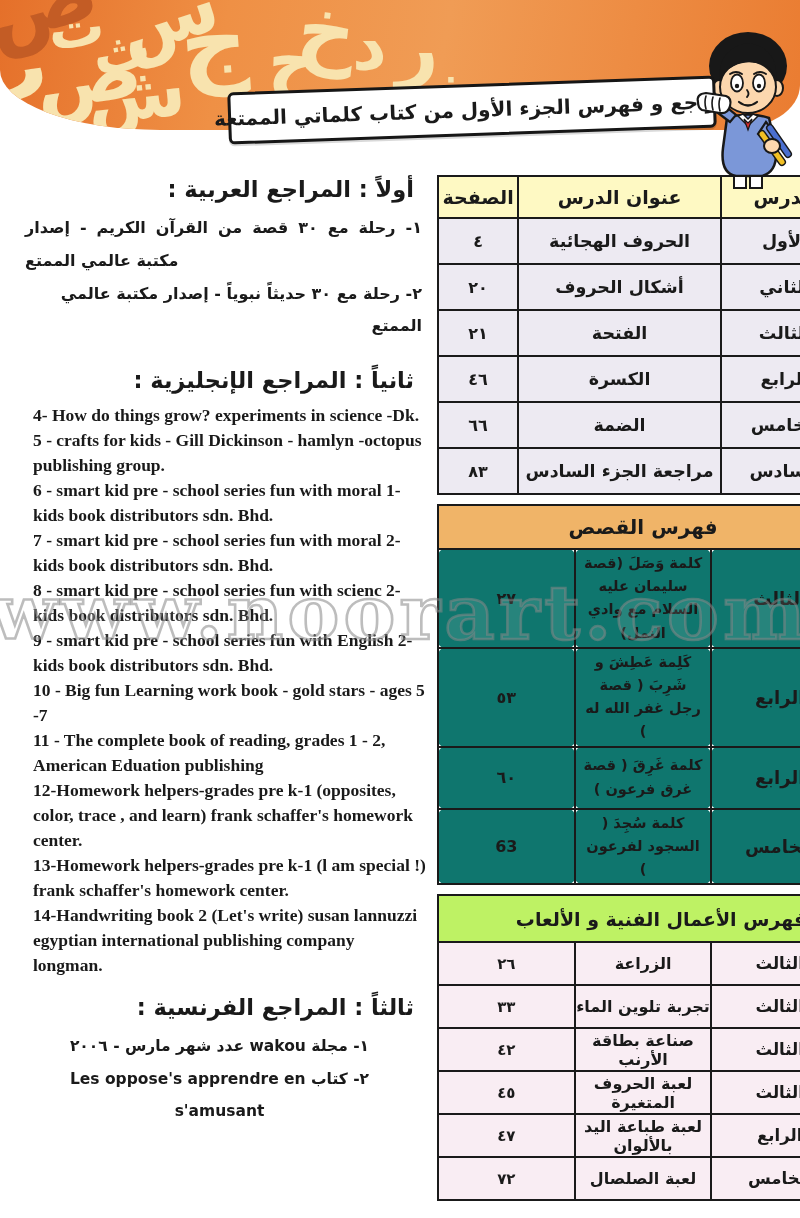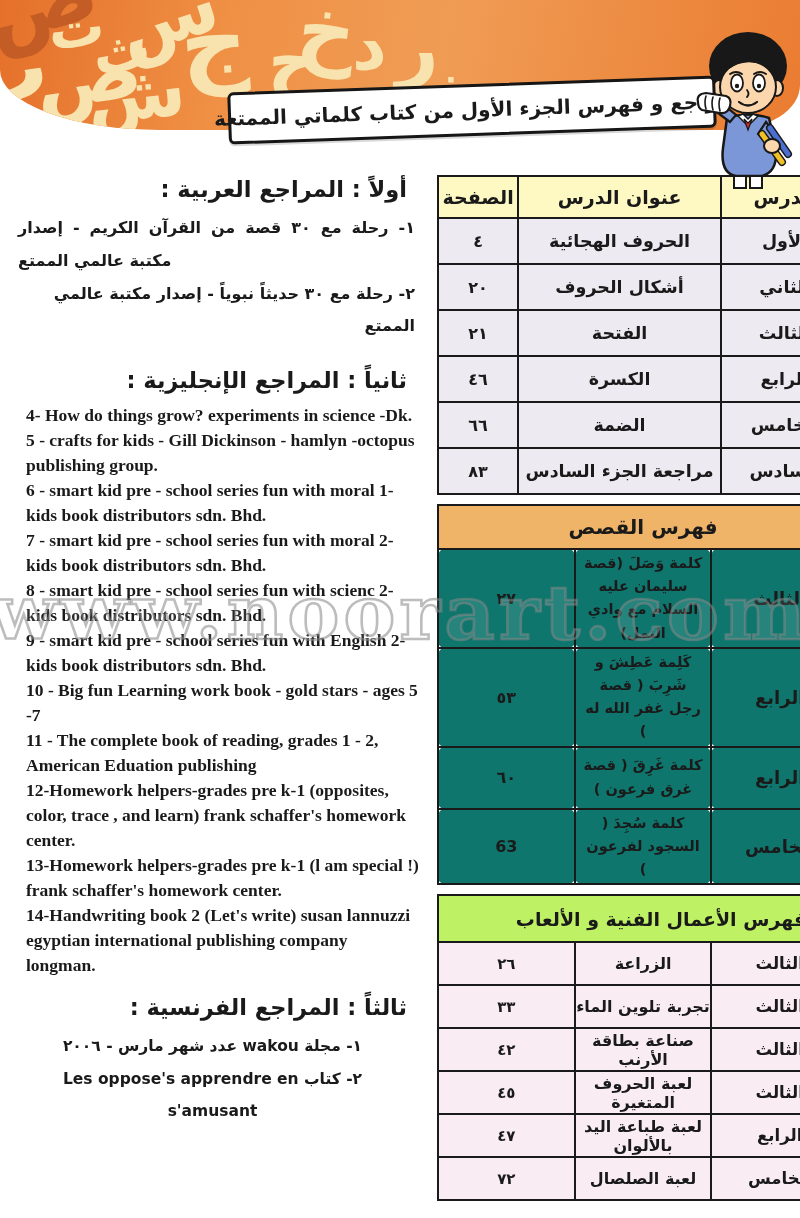--- a/index.html
+++ b/index.html
@@ -56,21 +56,21 @@
     font-family:"DejaVu Serif", serif; font-weight:bold; font-size:74px;
     letter-spacing:4px; white-space:nowrap; transform:scaleX(1.05); transform-origin:left center;
     color:rgba(255,255,255,0.10); -webkit-text-stroke:2.5px rgba(135,135,135,0.55);
     pointer-events:none;
   }
   @supports not (-webkit-text-stroke: 1px red) {
     .watermark { color:rgba(140,140,140,0.38); }
   }
 
   
-  .left-col { position:absolute; left:18px; top:170px; width:403px; }
+  .left-col { position:absolute; left:25px; top:170px; width:403px; }
   .ref-head {
     direction:rtl; text-align:right; font-weight:bold; font-size:22.5px;
     margin:6px 14px 10px 0; letter-spacing:-0.5px;
   }
   .head-english { margin-top:24px; }
   .head-french  { margin-top:16px; }
   .ar-list { margin-bottom:20px; }
   .ar-item {
     direction:rtl; font-weight:bold; font-size:16px; line-height:2.05;
     text-align:right; padding-right:6px;

